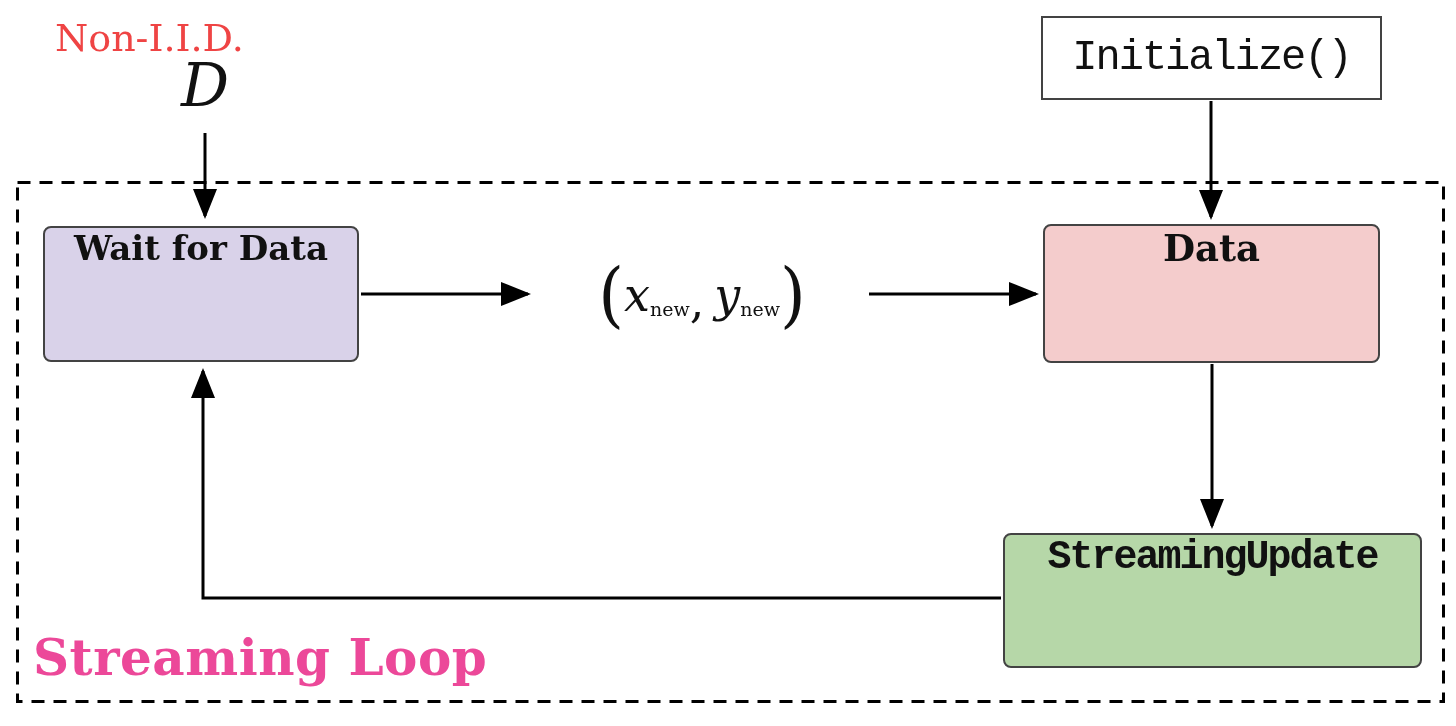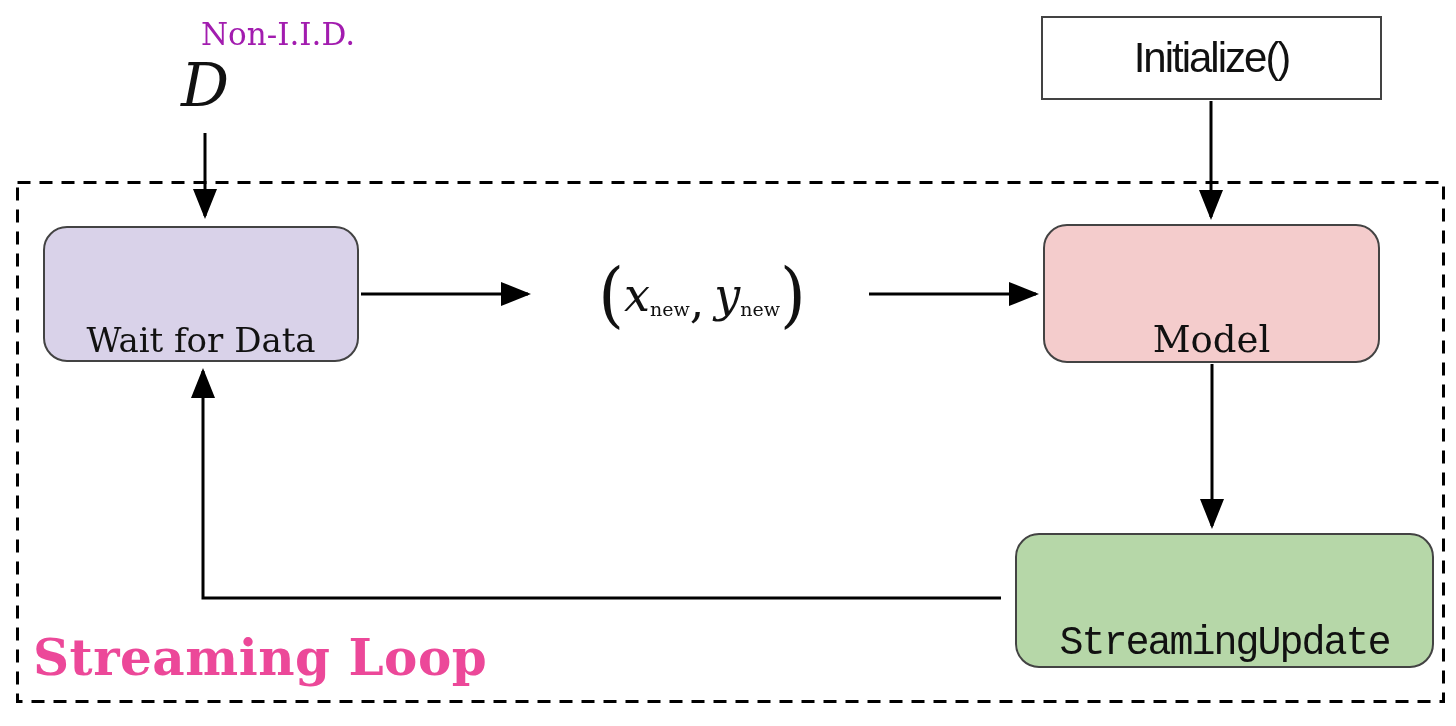--- a/index.html
+++ b/index.html
@@ -15,62 +15,62 @@
   }
   .layer {
     position: absolute;
     left: 0; top: 0;
     width: 1456px; height: 726px;
   }
   
   .non-iid {
     position: absolute;
     left: 55px; top: 16px; width: 300px;
-    text-align: right;
-    font-size: 31px;
-    color: #a21caf;
+    text-align: left;
+    font-size: 38px;
+    color: #ef4444;
   }
   .dataset-symbol {
     position: absolute;
     left: 55px; top: 52px; width: 300px;
     text-align: center;
     font-size: 60px;
     font-style: italic;
     font-weight: 500;
     line-height: 1.1;
     color: #111111;
   }
   
   .node {
     position: absolute;
     display: flex;
-    align-items: flex-end;
+    align-items: flex-start;
     justify-content: center;
     border: 2.5px solid #434343;
-    border-radius: 24px;
+    border-radius: 8px;
     text-align: center;
+    font-weight: bold;
   }
   .node-wait   { left: 43px;   top: 226px; width: 316px; height: 136px; font-size: 34px; }
   .node-model  { left: 1043px; top: 224px; width: 337px; height: 139px; font-size: 37px; }
   .node-update {
     left: 1003px; top: 533px; width: 419px; height: 135px;
     font-size: 40px;
     font-family: "Liberation Mono", "DejaVu Sans Mono", monospace;
     letter-spacing: -2px;
-    margin-left: 12px;
   }
   .node-init {
     position: absolute;
     left: 1041px; top: 16px; width: 341px; height: 84px;
     display: flex; align-items: center; justify-content: center;
     background: #ffffff;
     border: 2px solid #434343;
     border-radius: 0;
     font-size: 42px;
-    font-family: Liberation Sans, sans-serif;
+    font-family: Liberation Mono, monospace;
     letter-spacing: -2px;
   }
   
   .tuple {
     position: absolute;
     left: 540px; top: 250px; width: 324px; height: 90px;
     display: flex;
     align-items: center;
     justify-content: center;
     font-size: 46px;
@@ -150,21 +150,21 @@
     <span class="paren">(</span>
     <span class="mathvar">x</span>
     <span class="sub">new</span>
     <span class="comma">,</span>
     <span class="mathvar">y</span>
     <span class="sub">new</span>
     <span class="paren">)</span>
   </div>
 
   <div class="node node-model" style="background: rgb(244, 204, 204);">
-    <span>Model</span>
+    <span>Data</span>
   </div>
 
   <div class="node node-update" style="background: rgb(182, 215, 168);">
     <span>StreamingUpdate</span>
   </div>
 
   <div class="loop-label">Streaming Loop</div>
 
 </div>
 

